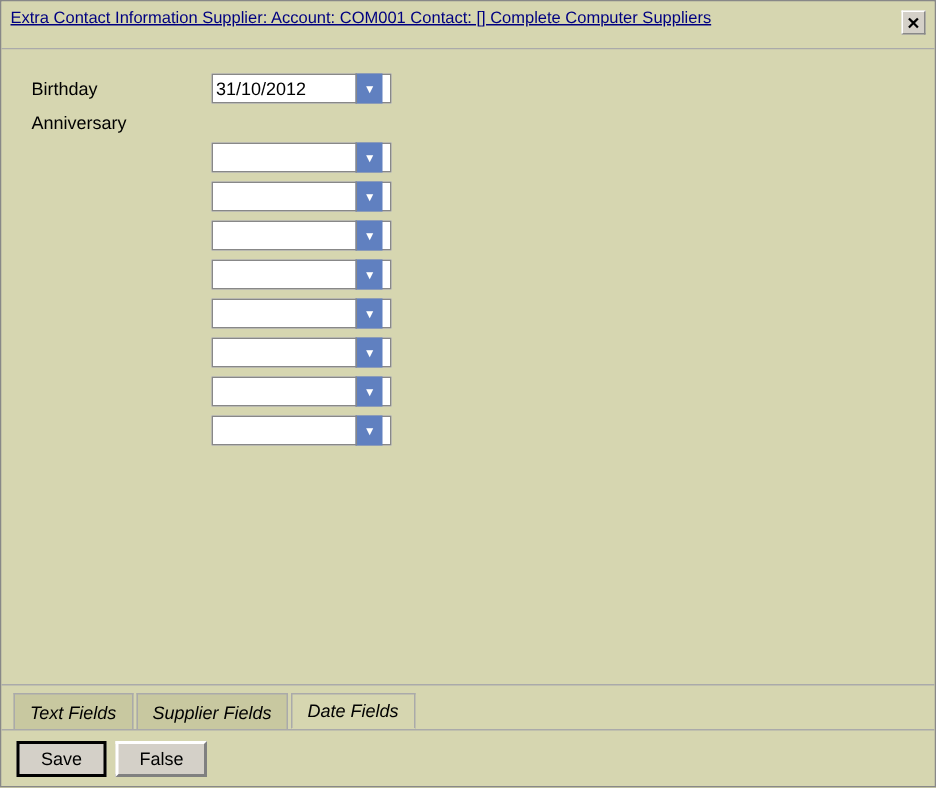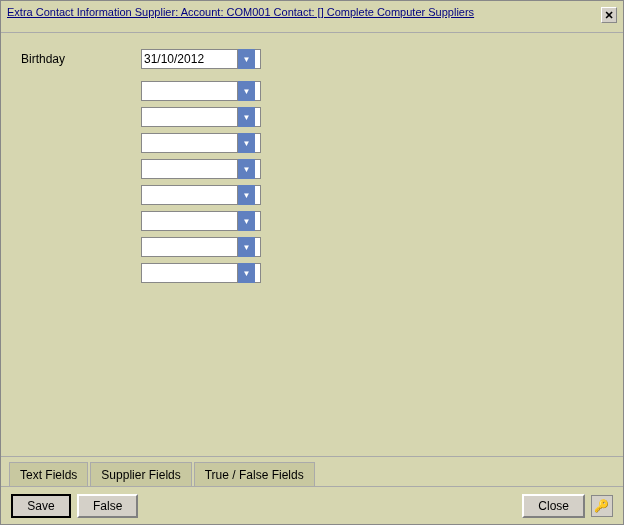--- a/index.html
+++ b/index.html
@@ -116,20 +116,21 @@
       height: 18px;
       padding: 0 2px;
     }
     .tabs-bar {
       background: #d6d6b0;
       border-top: 1px solid #aaa;
       display: flex;
       align-items: flex-end;
       padding: 0 8px;
       height: 30px;
+      font-style: italic;
     }
     .tab {
       padding: 4px 10px;
       font-size: 12px;
       cursor: pointer;
       border: 1px solid #aaa;
       border-bottom: none;
       background: #c8c8a0;
       margin-right: 2px;
       height: 24px;
@@ -206,20 +207,21 @@
 
     <div class="field-row">
       <span class="field-label">Birthday</span>
       <div class="date-input-wrapper">
         <input class="date-input" type="text" value="31/10/2012" style="">
         <div class="dropdown-arrow"></div>
       </div>
     </div>
 
     <div class="field-row">
+      <span class="field-label">Anniversary</span>
     </div>
 
     <div class="field-row">
       <span class="field-label"></span>
       <div class="empty-date-wrapper">
         <input class="empty-date-input" type="text" style="">
         <div class="dropdown-arrow"></div>
       </div>
     </div>
     <div class="field-row">
@@ -273,28 +275,24 @@
     </div>
   </div>
 
   <div class="tabs-bar">
     <div class="tab">
       <span>Text Fields</span>
     </div>
     <div class="tab">
       <span>Supplier Fields</span>
     </div>
-    <div class="tab">
-      <span>True / False Fields</span>
+    <div class="tab active">
+      <span>Date Fields</span>
     </div>
   </div>
 
   <div class="bottom-bar">
     <div class="bottom-left">
       <button class="btn btn-save">Save</button>
       <button class="btn">False</button>
     </div>
-    <div class="bottom-right">
-      <button class="btn">Close</button>
-      <div class="info-icon">🔑</div>
-    </div>
   </div>
 </div>
 
 </body></html>

